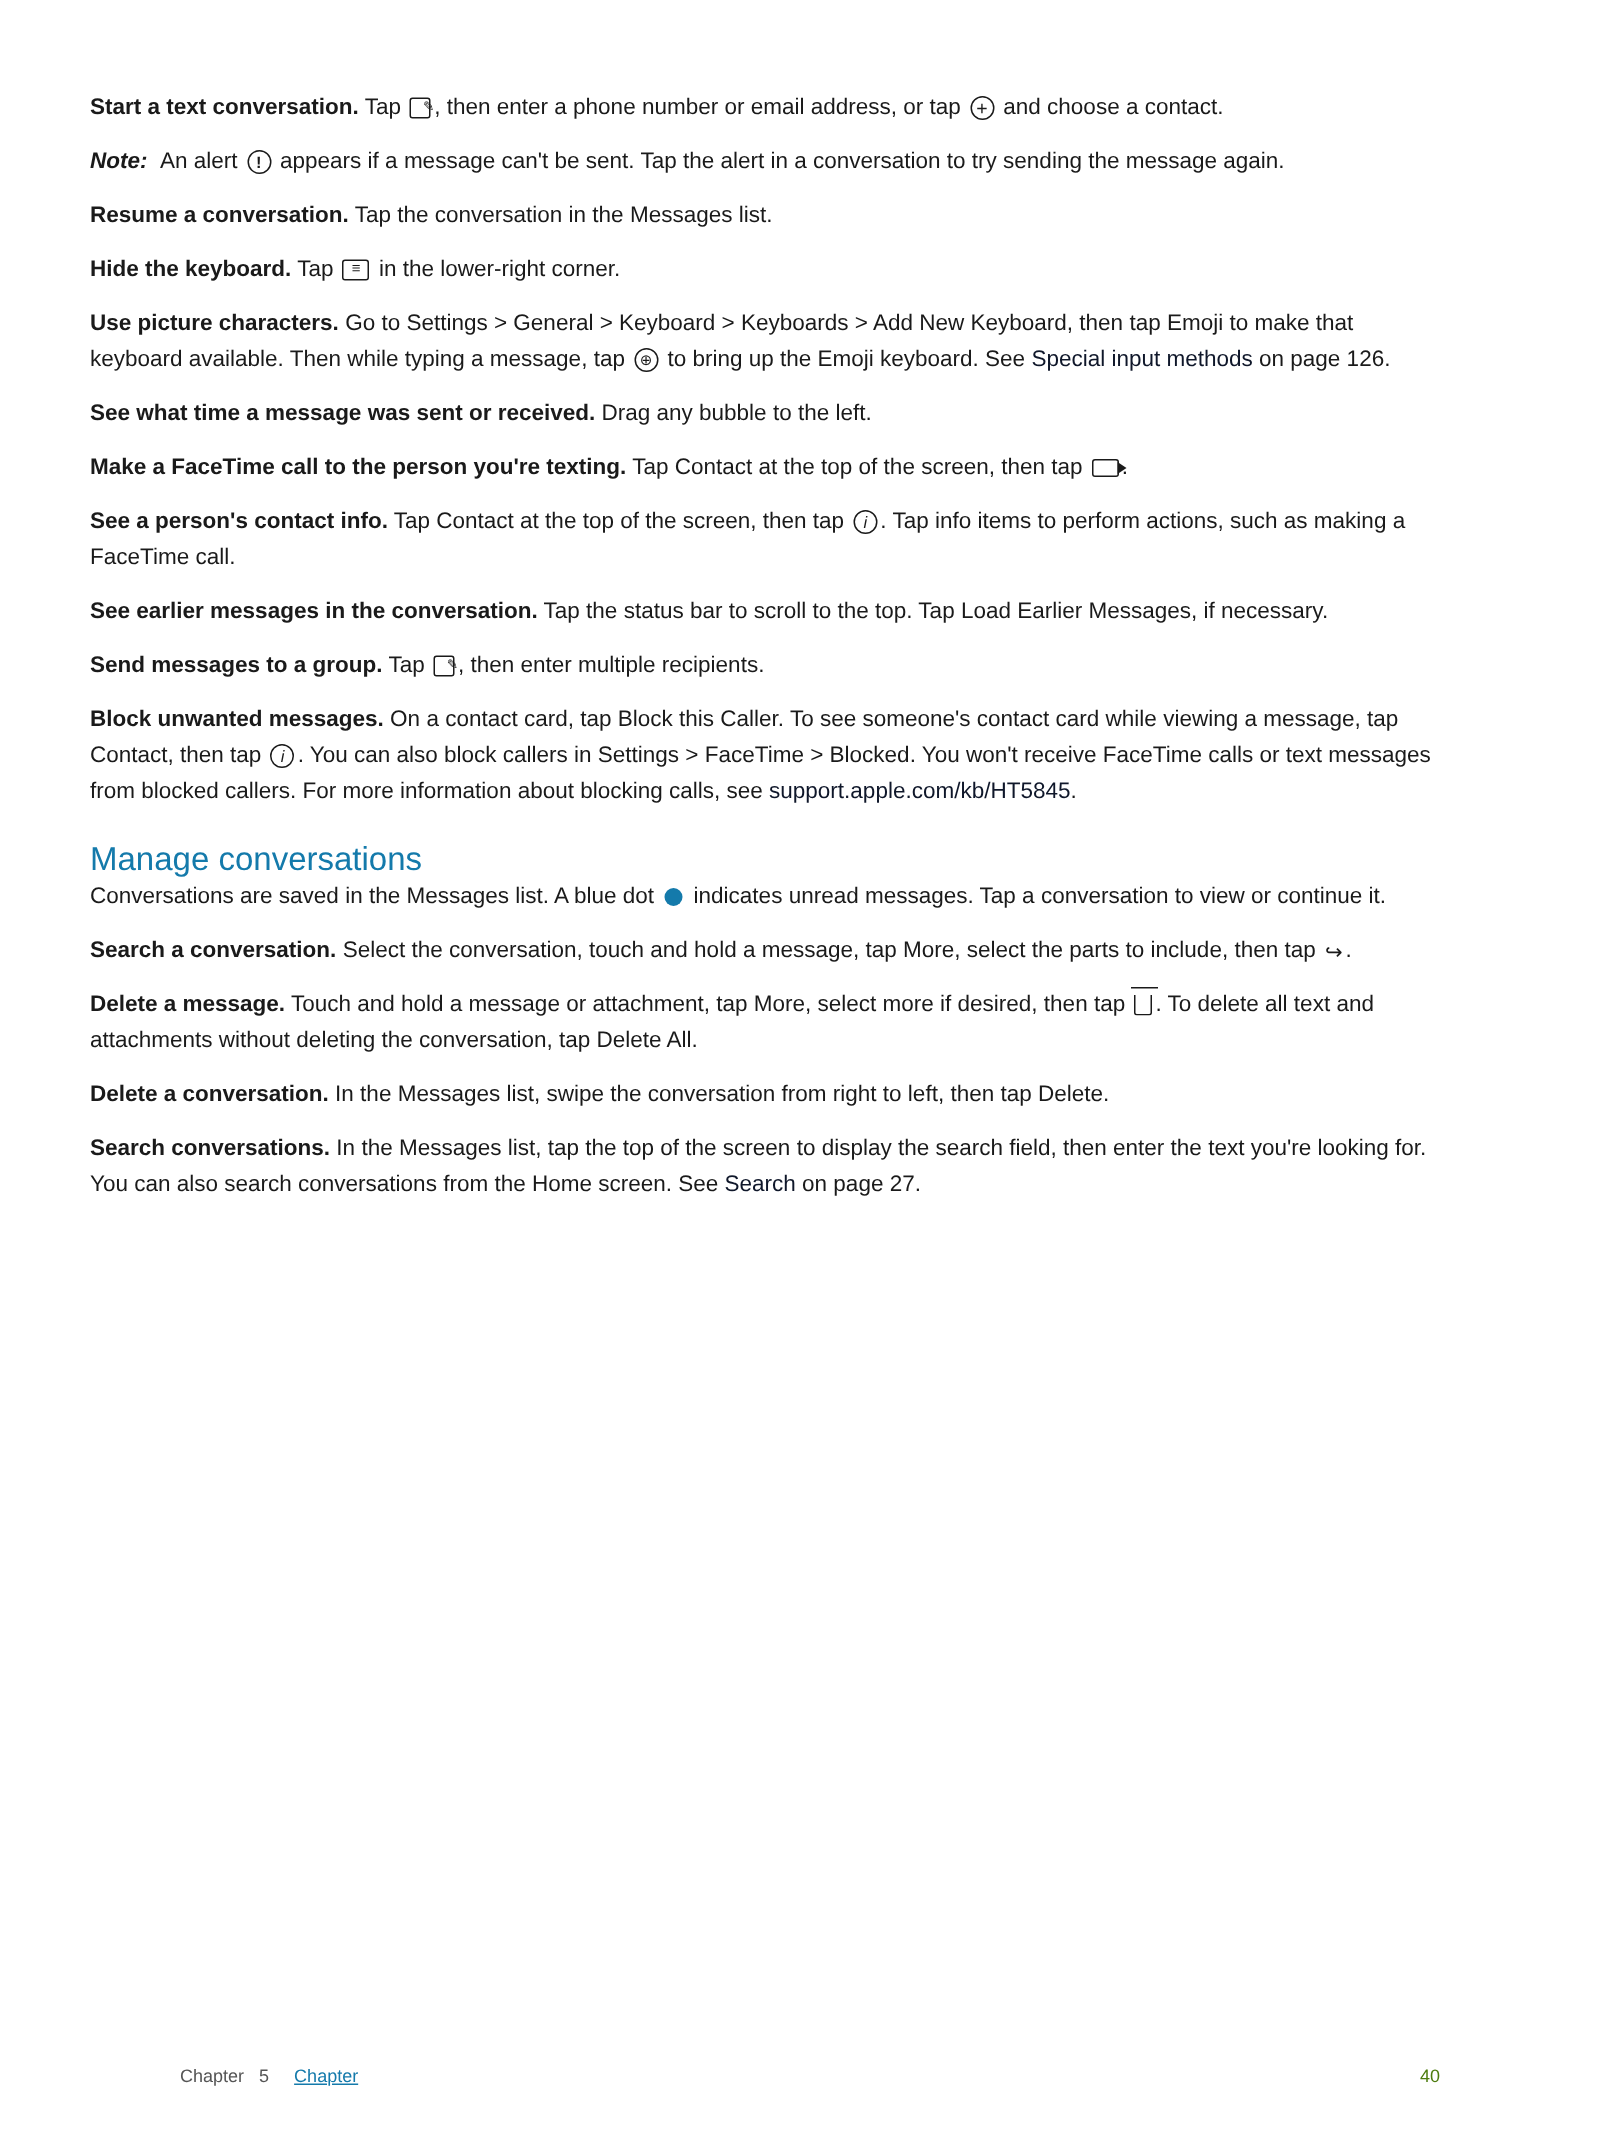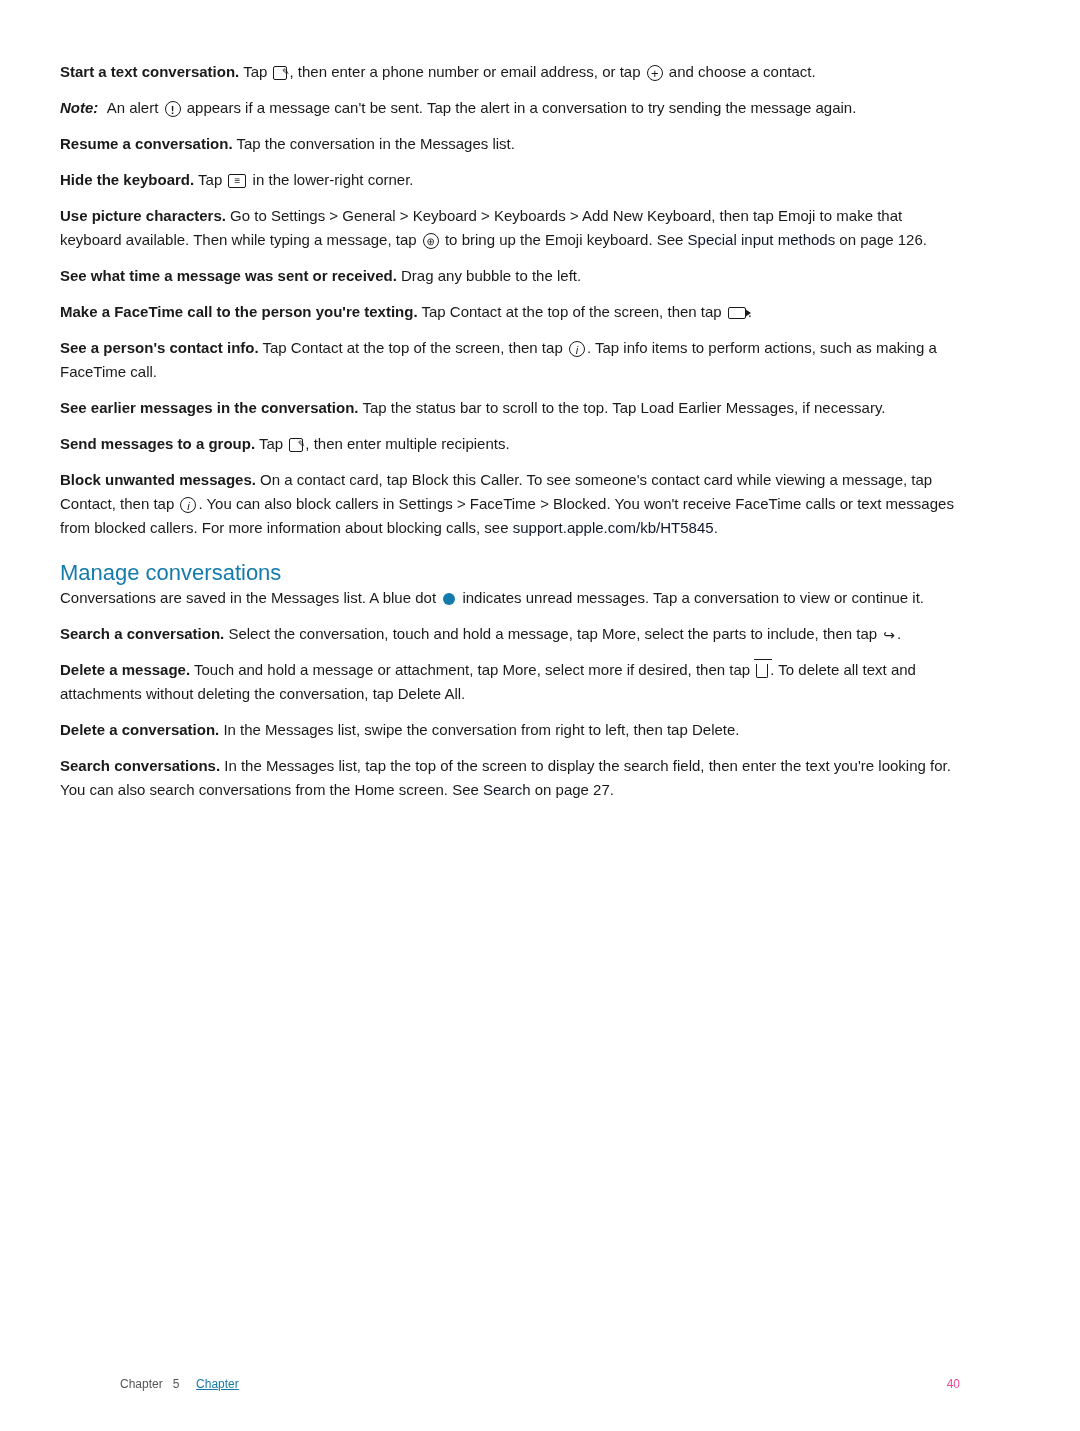--- a/index.html
+++ b/index.html
@@ -228,21 +228,21 @@
       font-size: 12px;
       color: #555;
     }
 
     .footer-chapter .chapter-link {
       color: #147aab;
     }
 
     .footer-page {
       font-size: 12px;
-      color: #ec4899;
+      color: #4d7c0f;
     }
   </style>
 </head>
 <body>
 
 <div class="page-content">
 
   <p class="paragraph">
     <span class="bold">Start a text conversation.</span>
     Tap

